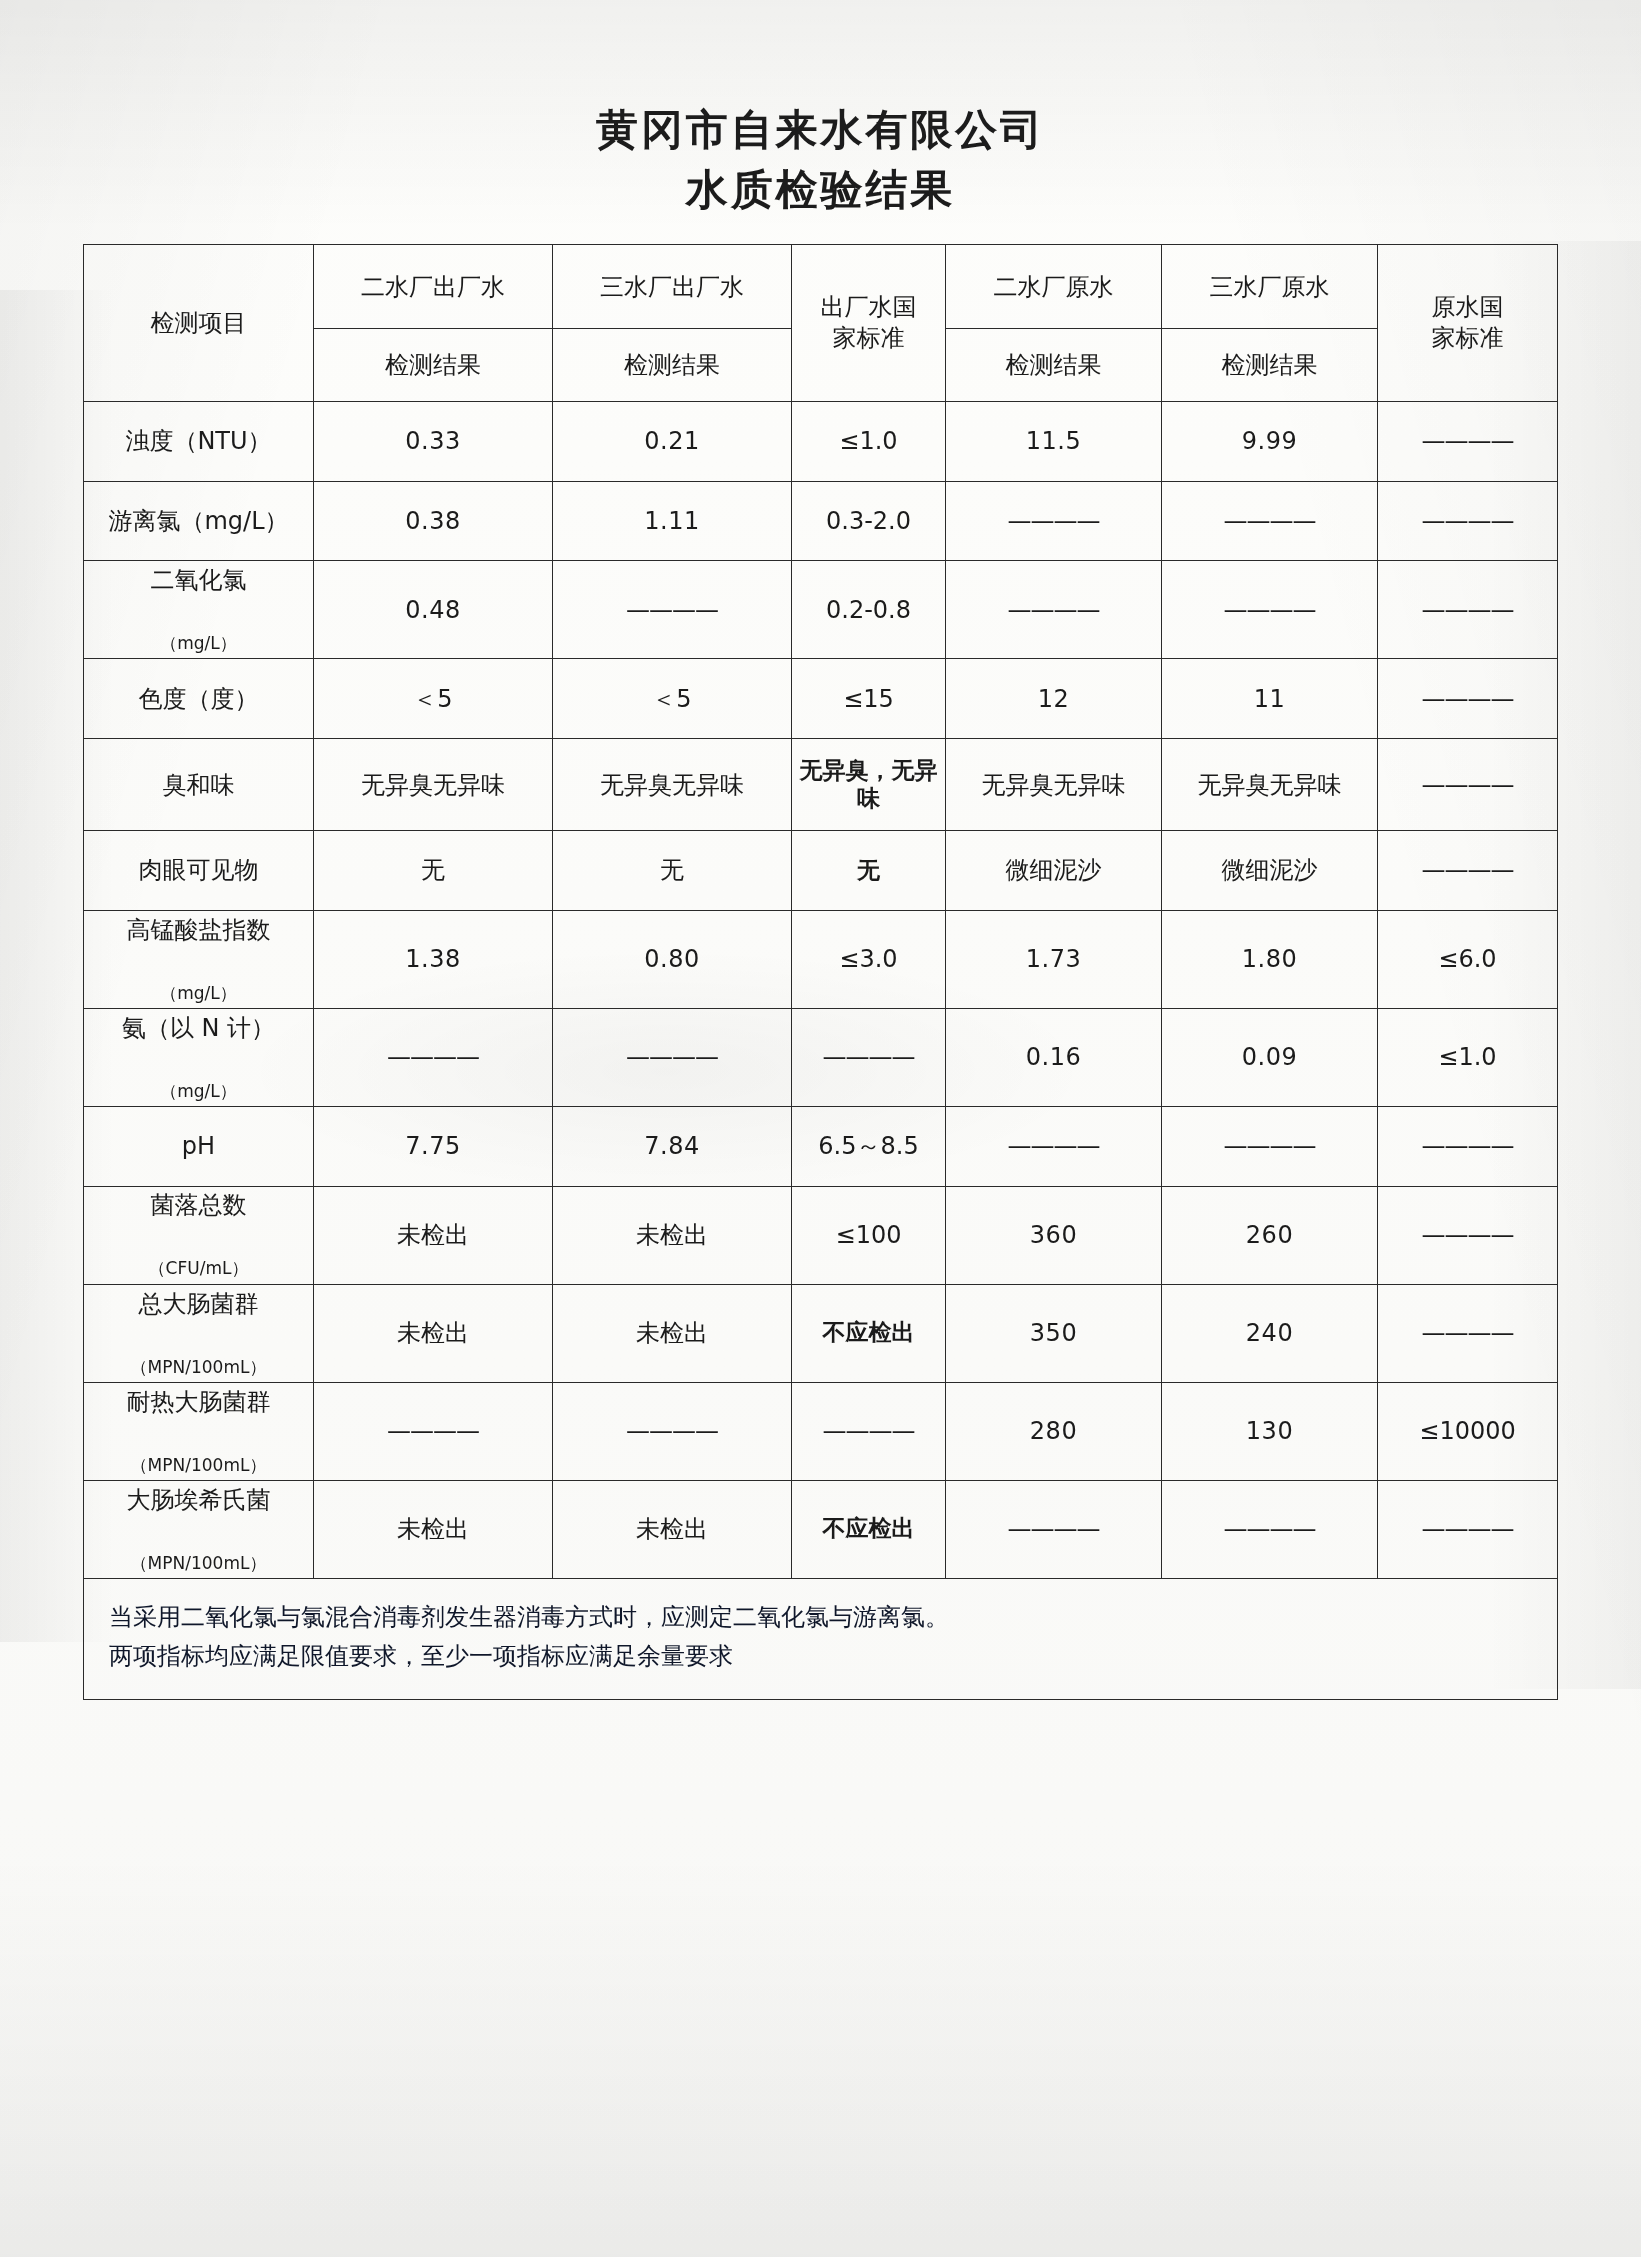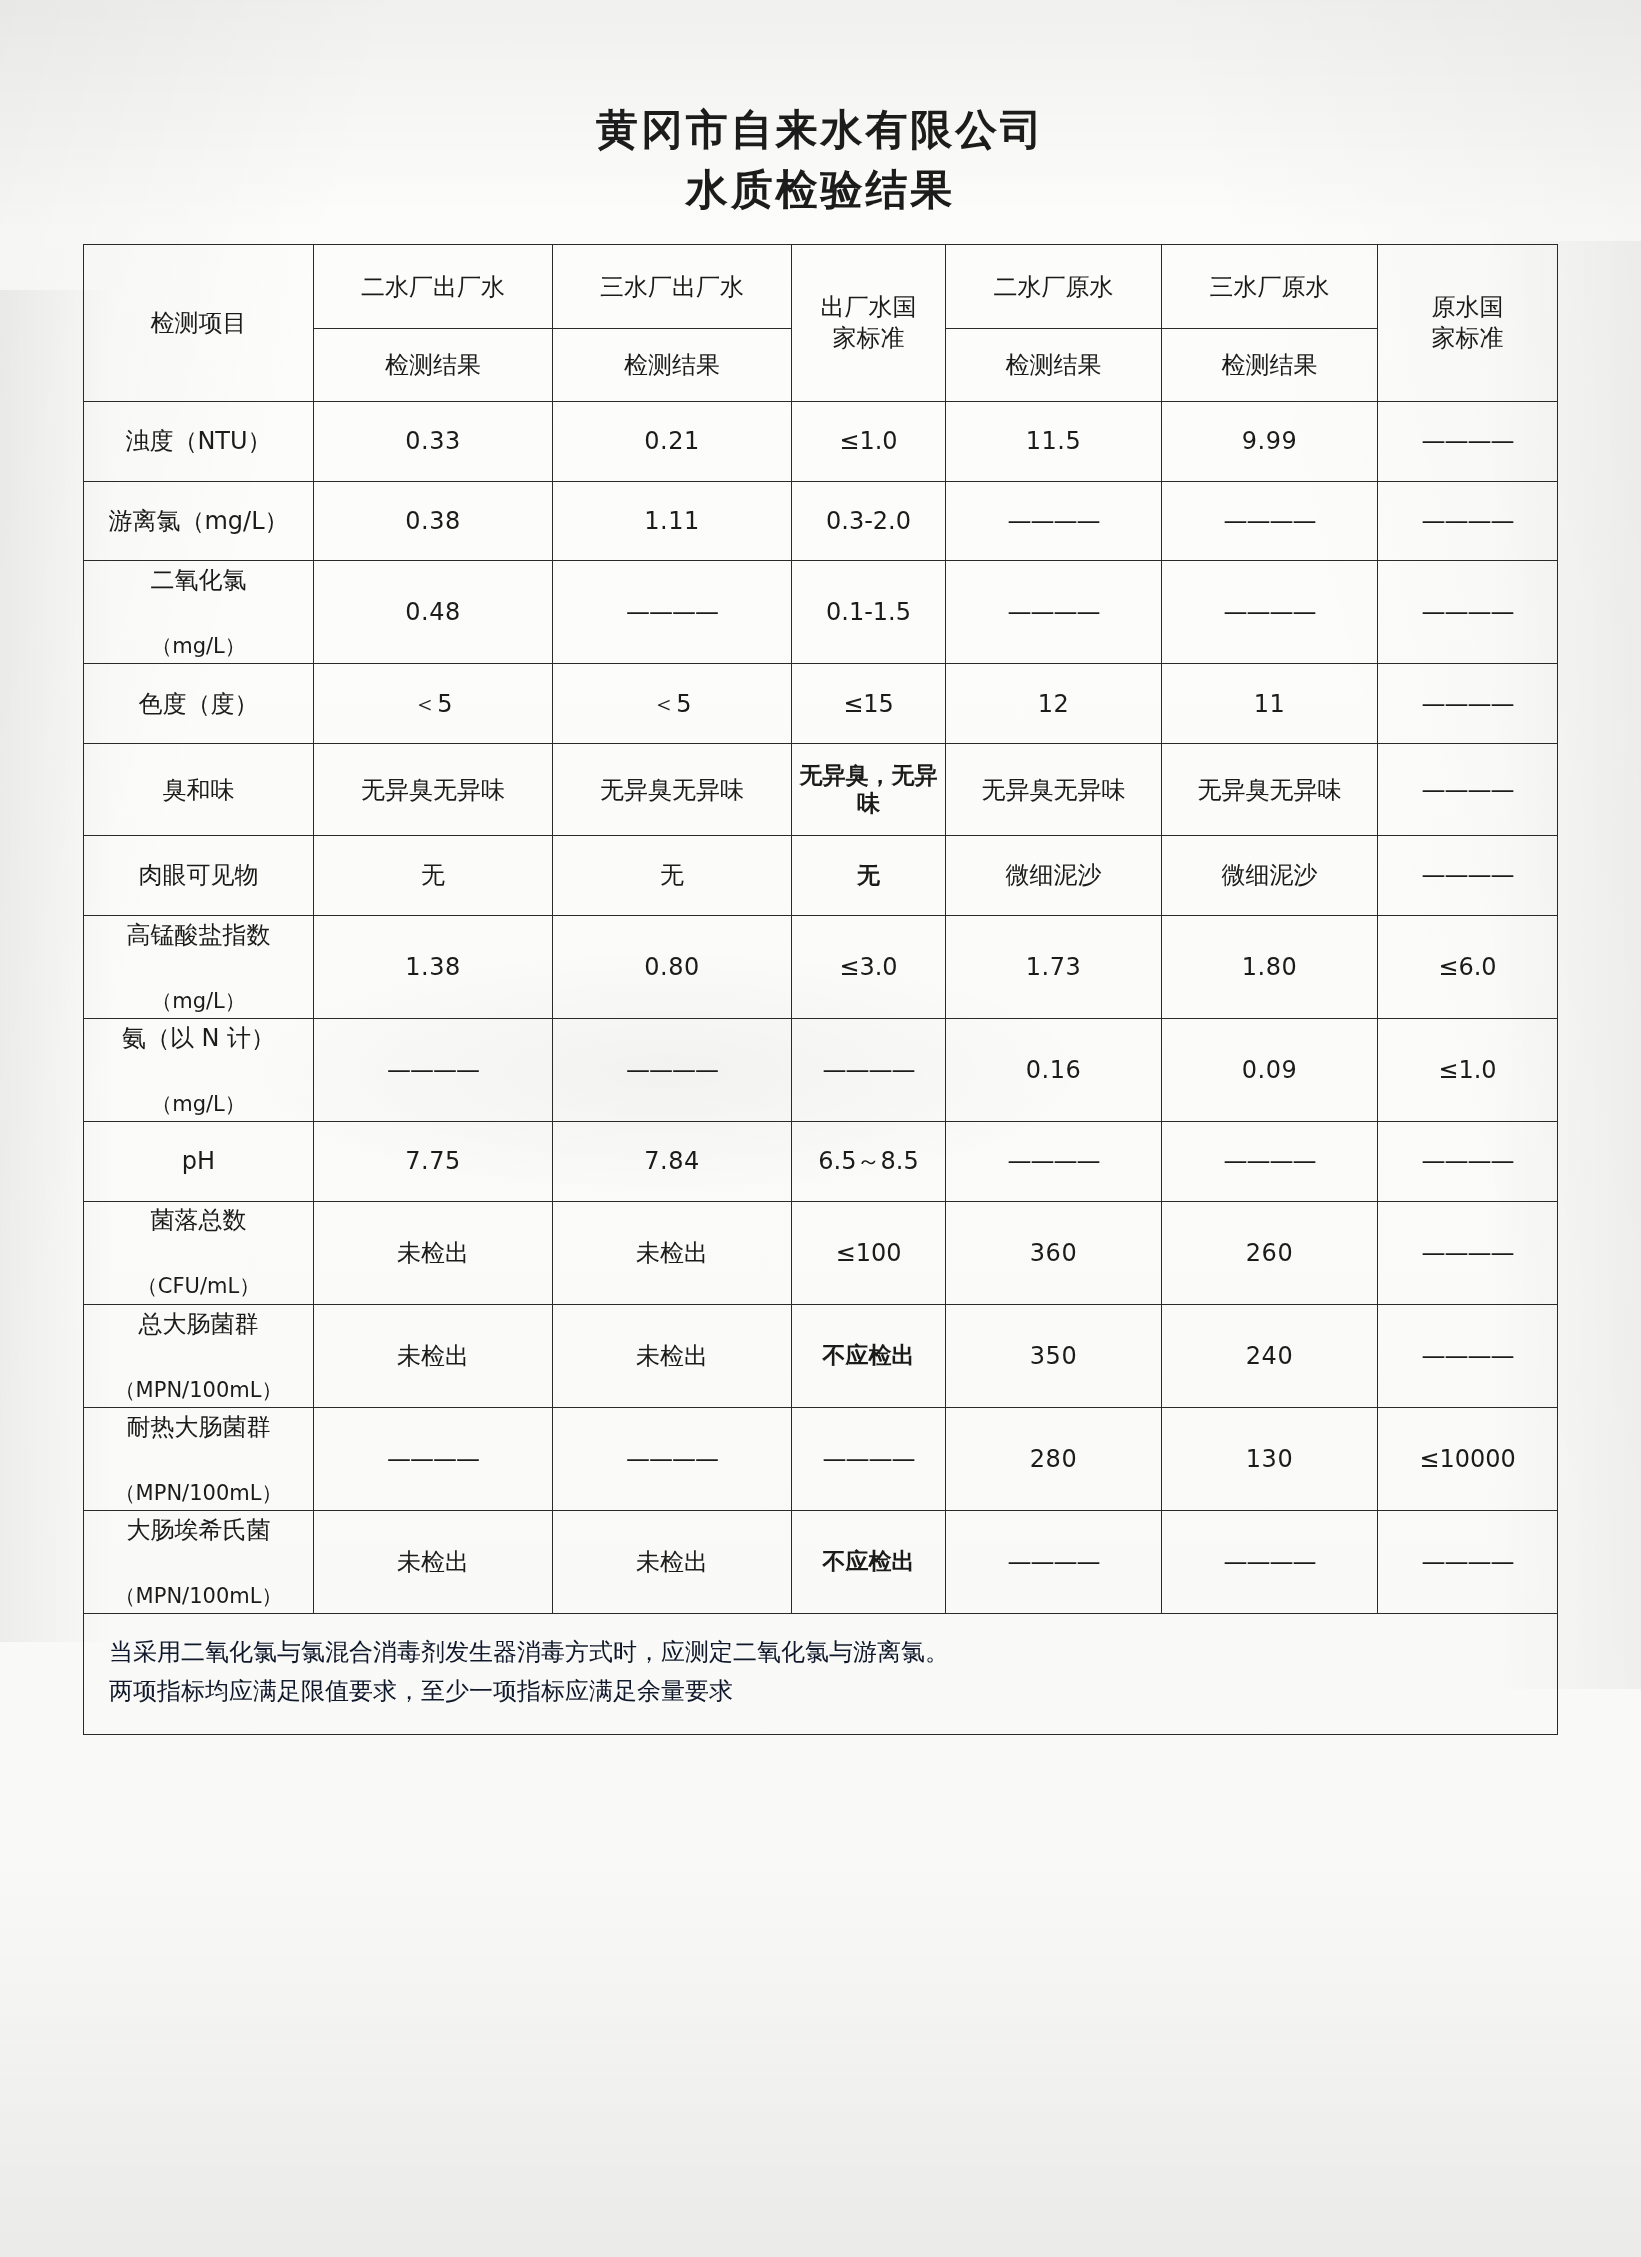--- a/index.html
+++ b/index.html
@@ -105,21 +105,21 @@
   .hdr-narrow { font-size: 24px; line-height: 1.28; }
 
   tr.data td { height: 71px; }
   tr.data.tall td { height: 83px; }
 
   td.item {
     font-size: 25px;
     line-height: 1.25;
   }
   td.item .sub {
-    font-size: 21px;
+    font-size: 17px;
     display: block;
     margin-top: 38px;
   }
   td.num {
     font-family: "DejaVu Sans Mono", "Liberation Mono", monospace;
     font-size: 24px;
     letter-spacing: 0.5px;
   }
   td.cn {
     font-size: 23px;
@@ -238,21 +238,21 @@
           <td class="dash">————</td>
         </tr>
 
         <tr class="data tall">
           <td class="item">
             <span>二氧化氯</span>
             <span class="sub">（mg/L）</span>
           </td>
           <td class="num">0.48</td>
           <td class="dash">————</td>
-          <td class="std">0.1-1.5</td>
+          <td class="std">0.2-0.8</td>
           <td class="dash">————</td>
           <td class="dash">————</td>
           <td class="dash">————</td>
         </tr>
 
         <tr class="data">
           <td class="item">色度（度）</td>
           <td class="num">＜5</td>
           <td class="num">＜5</td>
           <td class="std">≤15</td>

